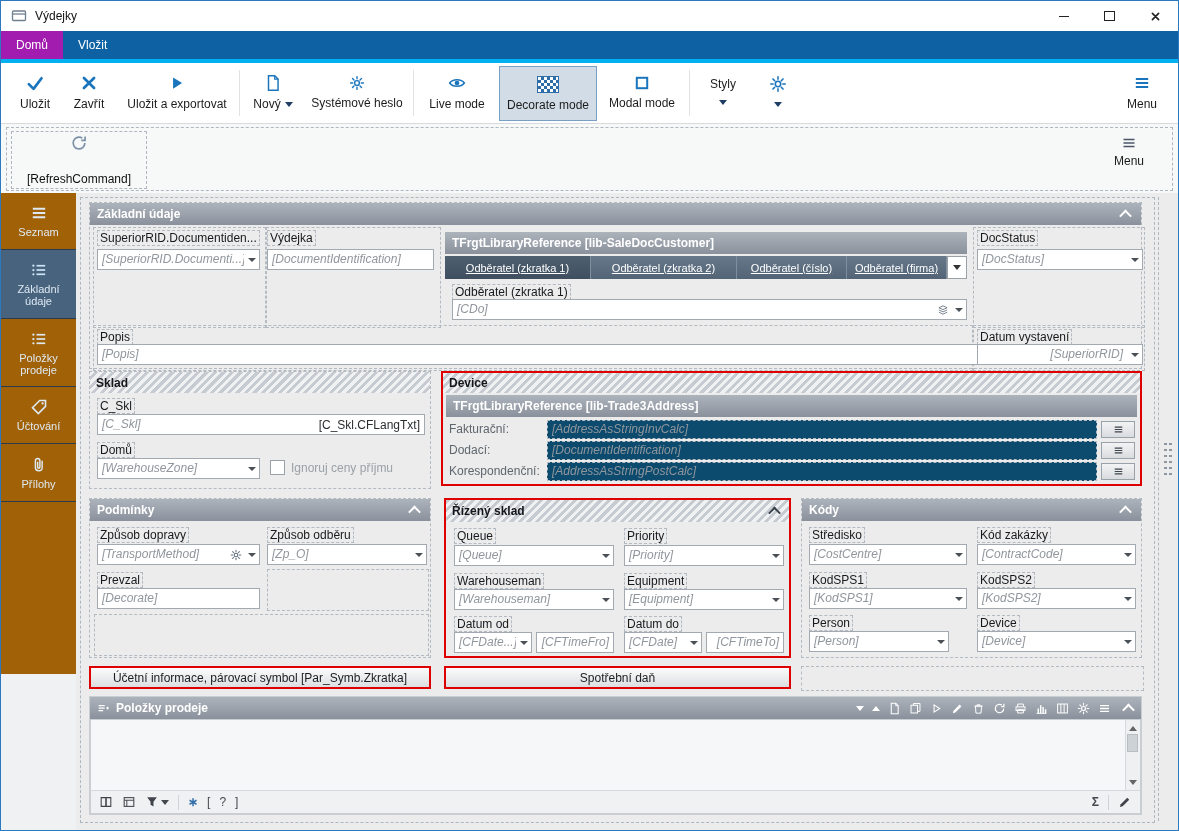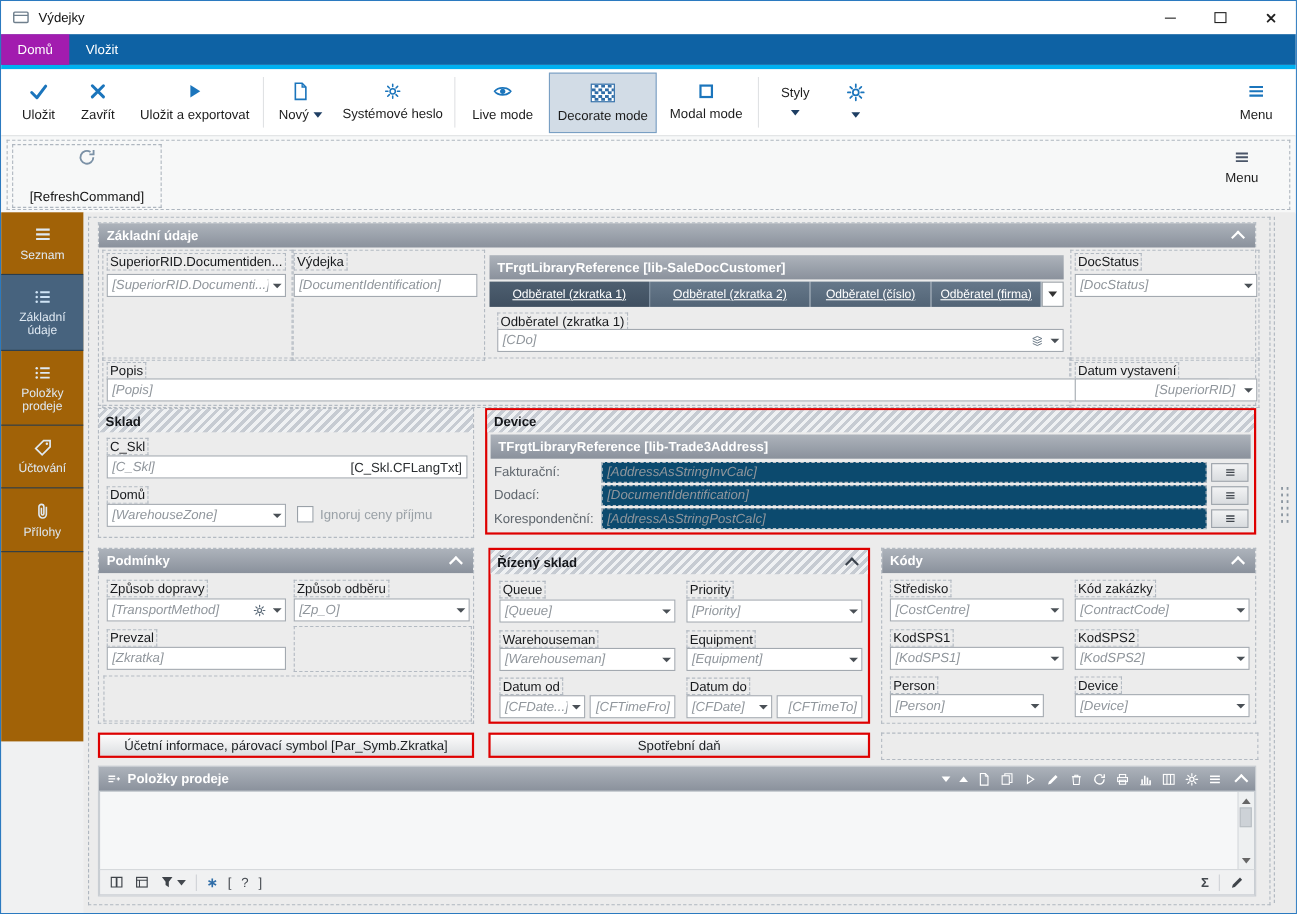--- a/index.html
+++ b/index.html
@@ -499,21 +499,21 @@
               </svg>
             </span>
           <span class="dd"></span>
         </div>
         <div class="c" style="left:177px;top:45px;width:160px">
             <span class="v">[Zp_O]</span>
             <span class="dd"></span>
           </div>
         <span class="lb" style="left:7px;top:73px">Prevzal</span>
         <div class="in" style="left:7px;top:89px;width:163px">
-            <span class="v">[Zkratka]</span>
+            <span class="v">[Decorate]</span>
           </div>
         <div class="dashbox" style="left:177px;top:70px;width:160px;height:40px"></div>
         <div class="dashbox" style="left:4px;top:115px;width:333px;height:40px"></div>
       </div>
 
       <div class="sec red" style="left:368px;top:305px;width:347px;height:160px">
         <div class="hatch" style="height:22px;color:#14161a">
           <span>Řízený sklad</span>
           <span class="chevbtn" style="color:#3a424c">
               <span class="chev"></span>

